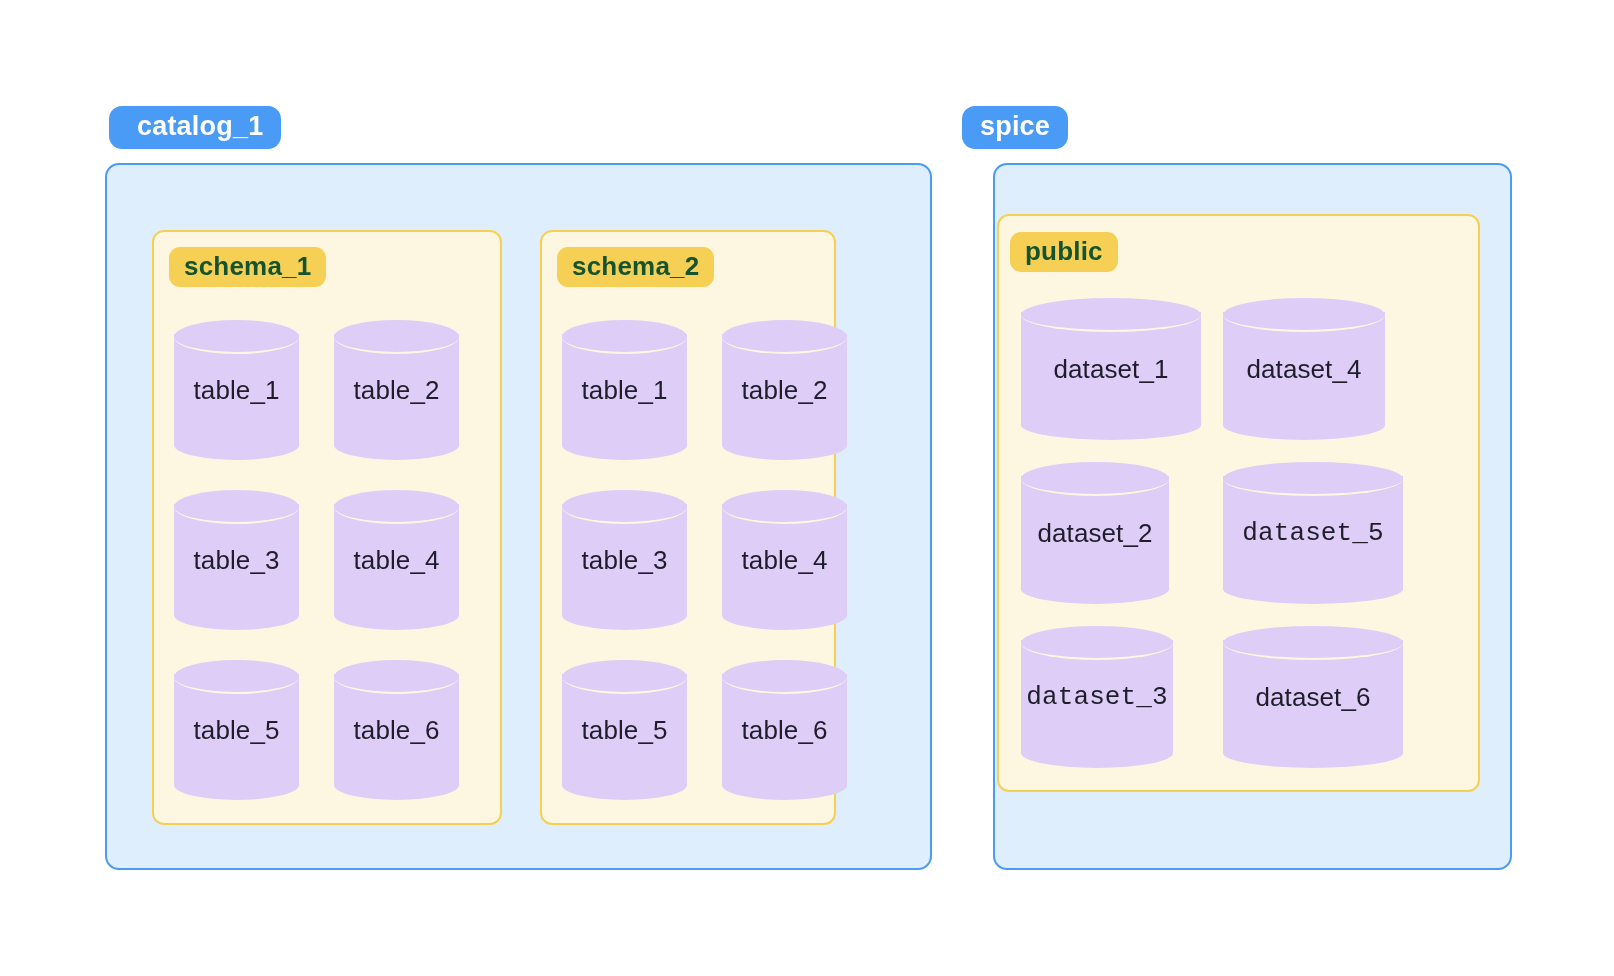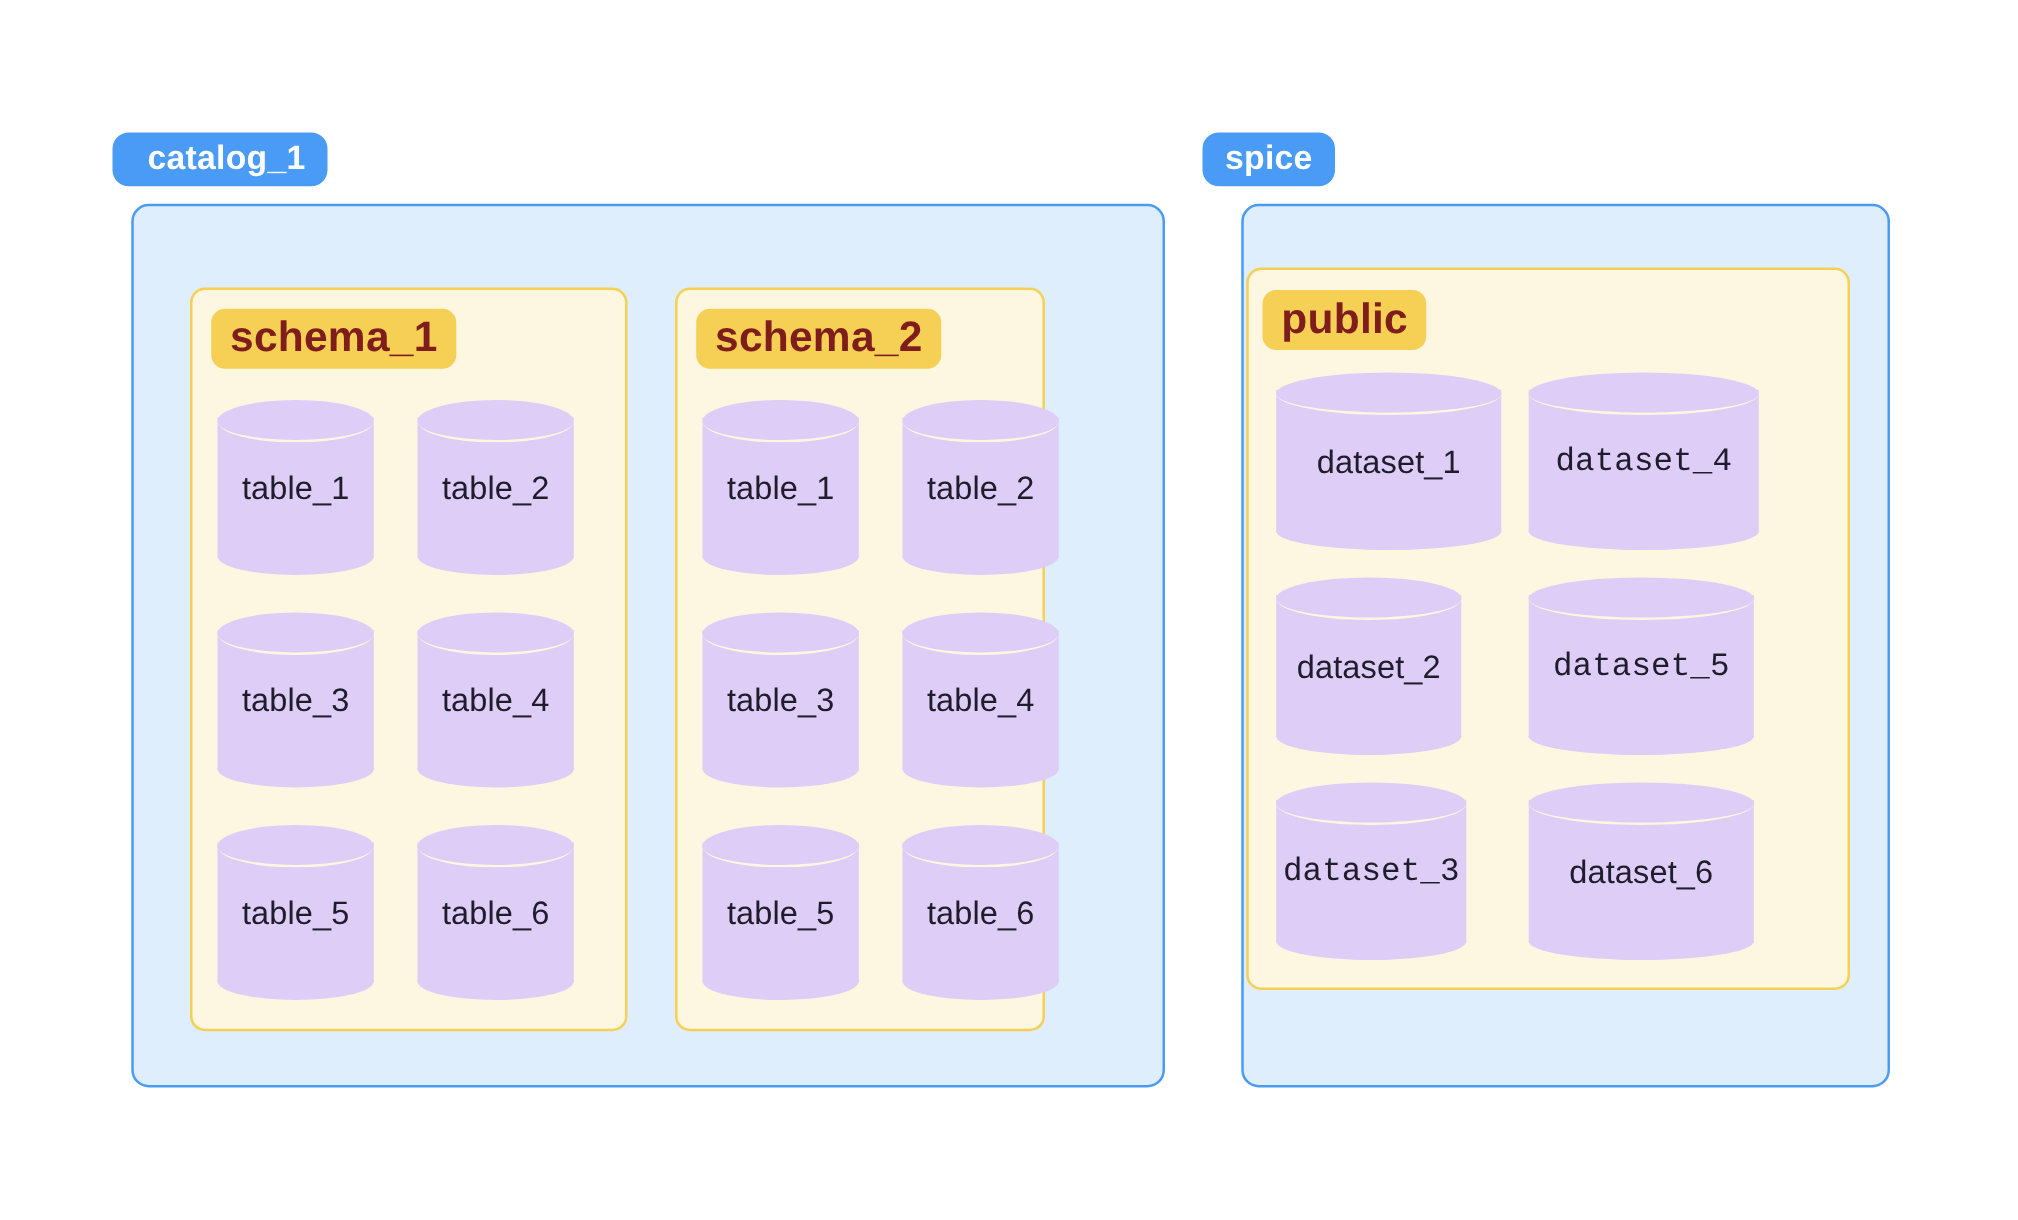--- a/index.html
+++ b/index.html
@@ -35,23 +35,23 @@
   
   .schema-box {
     position: absolute;
     background: #fdf6e0;
     border: 2px solid #f5d055;
     border-radius: 12px;
   }
   .schema-badge {
     position: absolute;
     background: #f5d055;
-    color: #7f1d1d;
+    color: #14532d;
     border-radius: 11px;
-    font-size: 34px;
+    font-size: 26px;
     font-weight: bold;
     letter-spacing: 0.2px;
     padding: 6px 15px 8px 15px;
     line-height: 1.0;
     white-space: nowrap;
   }
 
   
   .obj-grid { position: absolute; display: grid; }
 
@@ -92,21 +92,21 @@
     letter-spacing: 0.1px;
     white-space: nowrap;
     text-align: center;
   }
 </style>
 </head>
 <body>
 
 <div id="canvas">
 
-  <div class="catalog-badge" style="left:90px; top:106px;padding-left:28px;">catalog_1</div>
+  <div class="catalog-badge" style="left:109px; top:106px;padding-left:28px;">catalog_1</div>
 
   <div class="catalog-panel" style="left:105px; top:163px; width:827px; height:707px;">
 
     <div class="schema-box" style="left:45px; top:65px; width:350px; height:595px;">
       <div class="schema-badge" style="left:15px; top:15px;">schema_1</div>
 
       <div class="obj-grid" style="left:20px; top:88px; width:310px;
                   grid-template-columns: 125px 125px;
                   column-gap: 35px; row-gap: 30px;">
         <div class="cyl" style="width:125px; height:140px;">
@@ -203,21 +203,21 @@
 
       <div class="obj-grid" style="left:22px; top:82px; width:440px;
                   grid-template-columns: 180px 180px;
                   column-gap: 40px; row-gap: 25px; gap: 22px;">
         <div class="cyl" style="width:180px; height:142px;">
           <div class="cyl-bottom"></div>
           <div class="cyl-body"></div>
           <div class="cyl-top"></div>
           <div class="cyl-label">dataset_1</div>
         </div>
-        <div class="cyl" style="width:184px; height:142px;font-family:Liberation Mono, monospace;">
+        <div class="cyl" style="width:162px; height:142px;">
           <div class="cyl-bottom"></div>
           <div class="cyl-body"></div>
           <div class="cyl-top"></div>
           <div class="cyl-label">dataset_4</div>
         </div>
         <div class="cyl" style="width:148px; height:142px;">
           <div class="cyl-bottom"></div>
           <div class="cyl-body"></div>
           <div class="cyl-top"></div>
           <div class="cyl-label">dataset_2</div>

